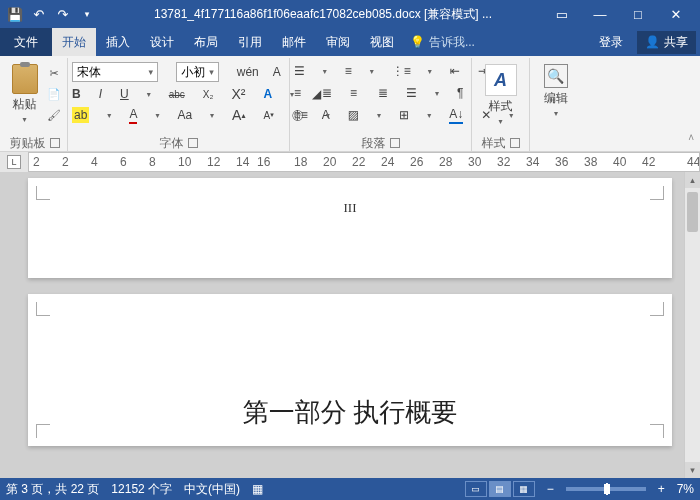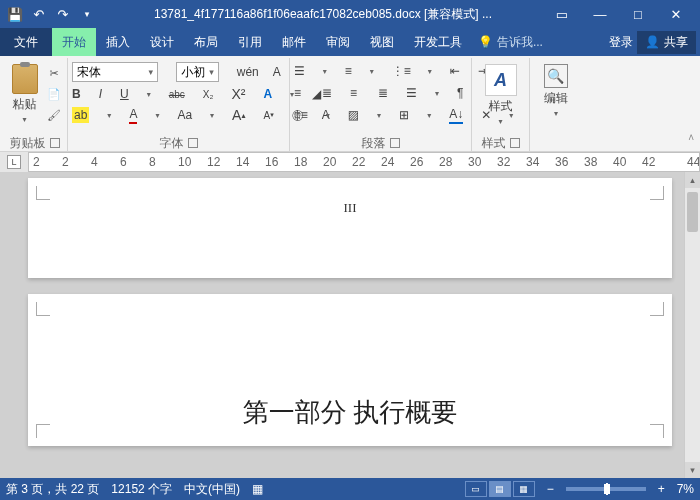--- a/index.html
+++ b/index.html
@@ -5,24 +5,24 @@
 *{box-sizing:border-box;margin:0;padding:0;font-family:"Microsoft YaHei","Segoe UI",sans-serif;font-size:12px;user-select:none}
 body{width:700px;height:500px;overflow:hidden;background:#e6e6e6;display:flex;flex-direction:column}
 .titlebar{height:28px;background:#2b579a;color:#fff;display:flex;align-items:center;padding:0 6px;gap:8px}
 .qat{display:flex;gap:6px}
 .qat-btn{width:18px;height:18px;display:flex;align-items:center;justify-content:center;font-size:13px}
 .title-text{flex:1;text-align:center;font-size:12px;overflow:hidden;white-space:nowrap;text-overflow:ellipsis}
 .win-ctl{display:flex;gap:14px;padding-right:6px}
 .win-btn{width:24px;text-align:center;font-size:13px}
 .tabbar{height:28px;background:#2b579a;display:flex;align-items:stretch}
 .tab{padding:0 10px;display:flex;align-items:center;color:#fff;cursor:pointer}
-.tab.active{background:#86efac;color:#2b579a}
+.tab.active{background:#e5e5e5;color:#2b579a}
 .tab.file{background:#1e3e6e;color:#fff;padding:0 14px}
 .tell-me{flex:1;display:flex;align-items:center;color:#cde;padding-left:6px;gap:4px}
-.tab-right{display:flex;align-items:center;color:#fff;gap:4px;padding-right:4px}
+.tab-right{display:flex;align-items:center;color:#fff;gap:14px;padding-right:4px}
 .share-btn{background:#1e3e6e;padding:3px 8px;display:flex;align-items:center;gap:4px}
 .ribbon{height:96px;background:#f3f3f3;border-bottom:1px solid #d4d4d4;display:flex;padding:2px 4px 0 4px;gap:2px}
 .group{display:flex;flex-direction:column;border-right:1px solid #d4d4d4;padding:0 4px 0 2px}
 .group-body{flex:1;display:flex;align-items:flex-start;padding-top:4px;gap:2px}
 .group-label{height:16px;text-align:center;color:#666;font-size:11px;display:flex;align-items:center;justify-content:center;gap:4px}
 .dlauncher{width:10px;height:10px;border:1px solid #888;position:relative}
 .dlauncher::after{content:"";position:absolute;right:-1px;bottom:-1px;width:4px;height:4px;border-right:1px solid #888;border-bottom:1px solid #888}
 .bigbtn{width:42px;display:flex;flex-direction:column;align-items:center;gap:2px;padding-top:2px}
 .bigbtn .lbl{font-size:12px;color:#444}
 .paste-icon{width:26px;height:30px;background:linear-gradient(#d9b36b,#c89a4a);border:1px solid #b08030;border-radius:2px;position:relative}
@@ -88,21 +88,20 @@
 <div class="tabbar">
   <div class="tab file">文件</div>
   <div class="tab active">开始</div>
   <div class="tab">插入</div>
   <div class="tab">设计</div>
   <div class="tab">布局</div>
   <div class="tab">引用</div>
   <div class="tab">邮件</div>
   <div class="tab">审阅</div>
   <div class="tab">视图</div>
-  <div class="tab">开发工具</div>
   <div class="tell-me">
       <span>💡</span>
       <span>告诉我...</span>
     </div>
   <div class="tab-right">
     <span>登录</span>
     <div class="share-btn">
         <span>👤</span>
         <span>共享</span>
       </div>
@@ -258,21 +257,21 @@
     </div>
   <div class="ruler" id="ruler">
       <span class="ruler-num" style="left: 4px;">2</span>
       <span class="ruler-num" style="left: 33px;">2</span>
       <span class="ruler-num" style="left: 62px;">4</span>
       <span class="ruler-num" style="left: 91px;">6</span>
       <span class="ruler-num" style="left: 120px;">8</span>
       <span class="ruler-num" style="left: 149px;">10</span>
       <span class="ruler-num" style="left: 178px;">12</span>
       <span class="ruler-num" style="left: 207px;">14</span>
-      <span class="ruler-num" style="left: 236px;">16</span>
+      <span class="ruler-num" style="left: 228px;">16</span>
       <span class="ruler-num" style="left: 265px;">18</span>
       <span class="ruler-num" style="left: 294px;">20</span>
       <span class="ruler-num" style="left: 323px;">22</span>
       <span class="ruler-num" style="left: 352px;">24</span>
       <span class="ruler-num" style="left: 381px;">26</span>
       <span class="ruler-num" style="left: 410px;">28</span>
       <span class="ruler-num" style="left: 439px;">30</span>
       <span class="ruler-num" style="left: 468px;">32</span>
       <span class="ruler-num" style="left: 497px;">34</span>
       <span class="ruler-num" style="left: 526px;">36</span>

